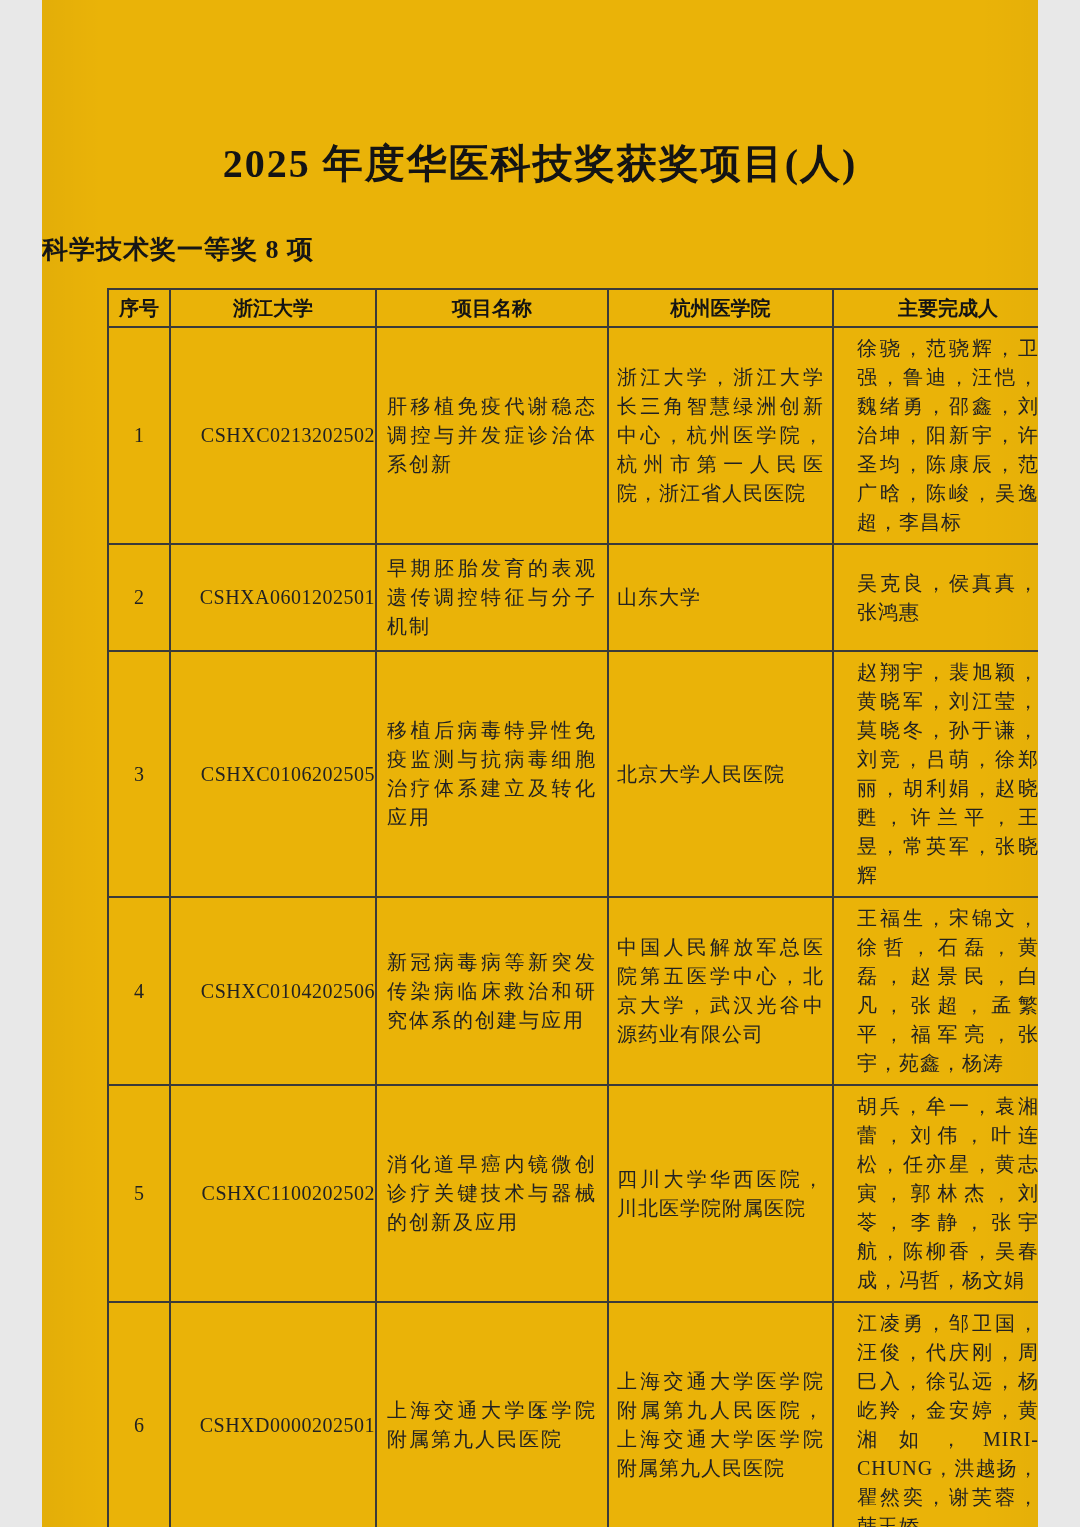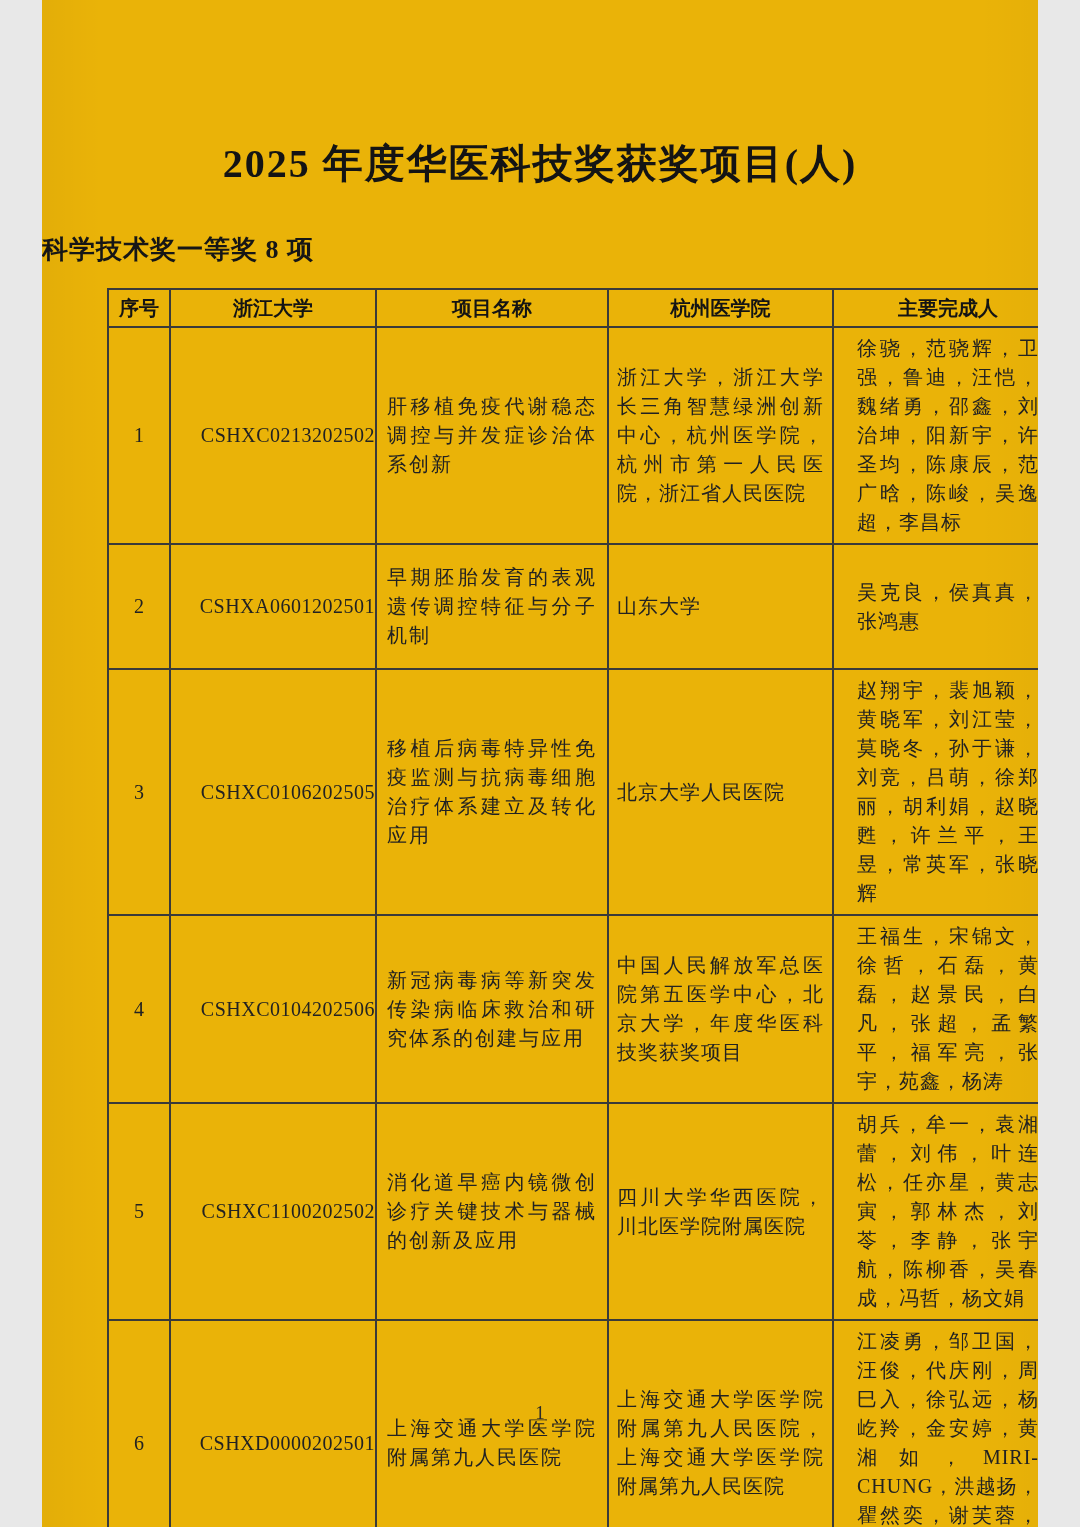--- a/index.html
+++ b/index.html
@@ -62,21 +62,21 @@
   }
   tbody tr:nth-child(1) { height: 170px; }
   tbody tr:nth-child(2) { height: 86px;  }
   tbody tr:nth-child(3) { height: 174px; }
   tbody tr:nth-child(4) { height: 141px; }
   tbody tr:nth-child(5) { height: 169px; }
   tbody tr:nth-child(6) { height: 172px; }
   td.c-no   { text-align: center; }
   td.c-code { text-align: right; font-family: "Liberation Serif", serif; letter-spacing: 0.5px; }
   td.c-name {
-    padding: 18px 10px;
+    padding: 9px 10px;
     text-align: justify;
     text-align-last: left;
     letter-spacing: 2px;
     line-height: 1.55;
   }
   td.c-units {
     padding: 6px 8px;
     text-align: justify;
     text-align-last: left;
     letter-spacing: 1px;
@@ -158,21 +158,21 @@
         <td class="c-no">3</td>
         <td class="c-code">CSHXC0106202505</td>
         <td class="c-name">移植后病毒特异性免疫监测与抗病毒细胞治疗体系建立及转化应用</td>
         <td class="c-units">北京大学人民医院</td>
         <td class="c-people">赵翔宇，裴旭颖，黄晓军，刘江莹，莫晓冬，孙于谦，刘竞，吕萌，徐郑丽，胡利娟，赵晓甦，许兰平，王昱，常英军，张晓辉</td>
       </tr>
       <tr>
         <td class="c-no">4</td>
         <td class="c-code">CSHXC0104202506</td>
         <td class="c-name">新冠病毒病等新突发传染病临床救治和研究体系的创建与应用</td>
-        <td class="c-units">中国人民解放军总医院第五医学中心，北京大学，年度华医科技奖获奖项目</td>
+        <td class="c-units">中国人民解放军总医院第五医学中心，北京大学，武汉光谷中源药业有限公司</td>
         <td class="c-people">王福生，宋锦文，徐哲，石磊，黄磊，赵景民，白凡，张超，孟繁平，福军亮，张宇，苑鑫，杨涛</td>
       </tr>
       <tr>
         <td class="c-no">5</td>
         <td class="c-code">CSHXC1100202502</td>
         <td class="c-name">消化道早癌内镜微创诊疗关键技术与器械的创新及应用</td>
         <td class="c-units">四川大学华西医院，川北医学院附属医院</td>
         <td class="c-people">胡兵，牟一，袁湘蕾，刘伟，叶连松，任亦星，黄志寅，郭林杰，刘苓，李静，张宇航，陈柳香，吴春成，冯哲，杨文娟</td>
       </tr>
       <tr>

